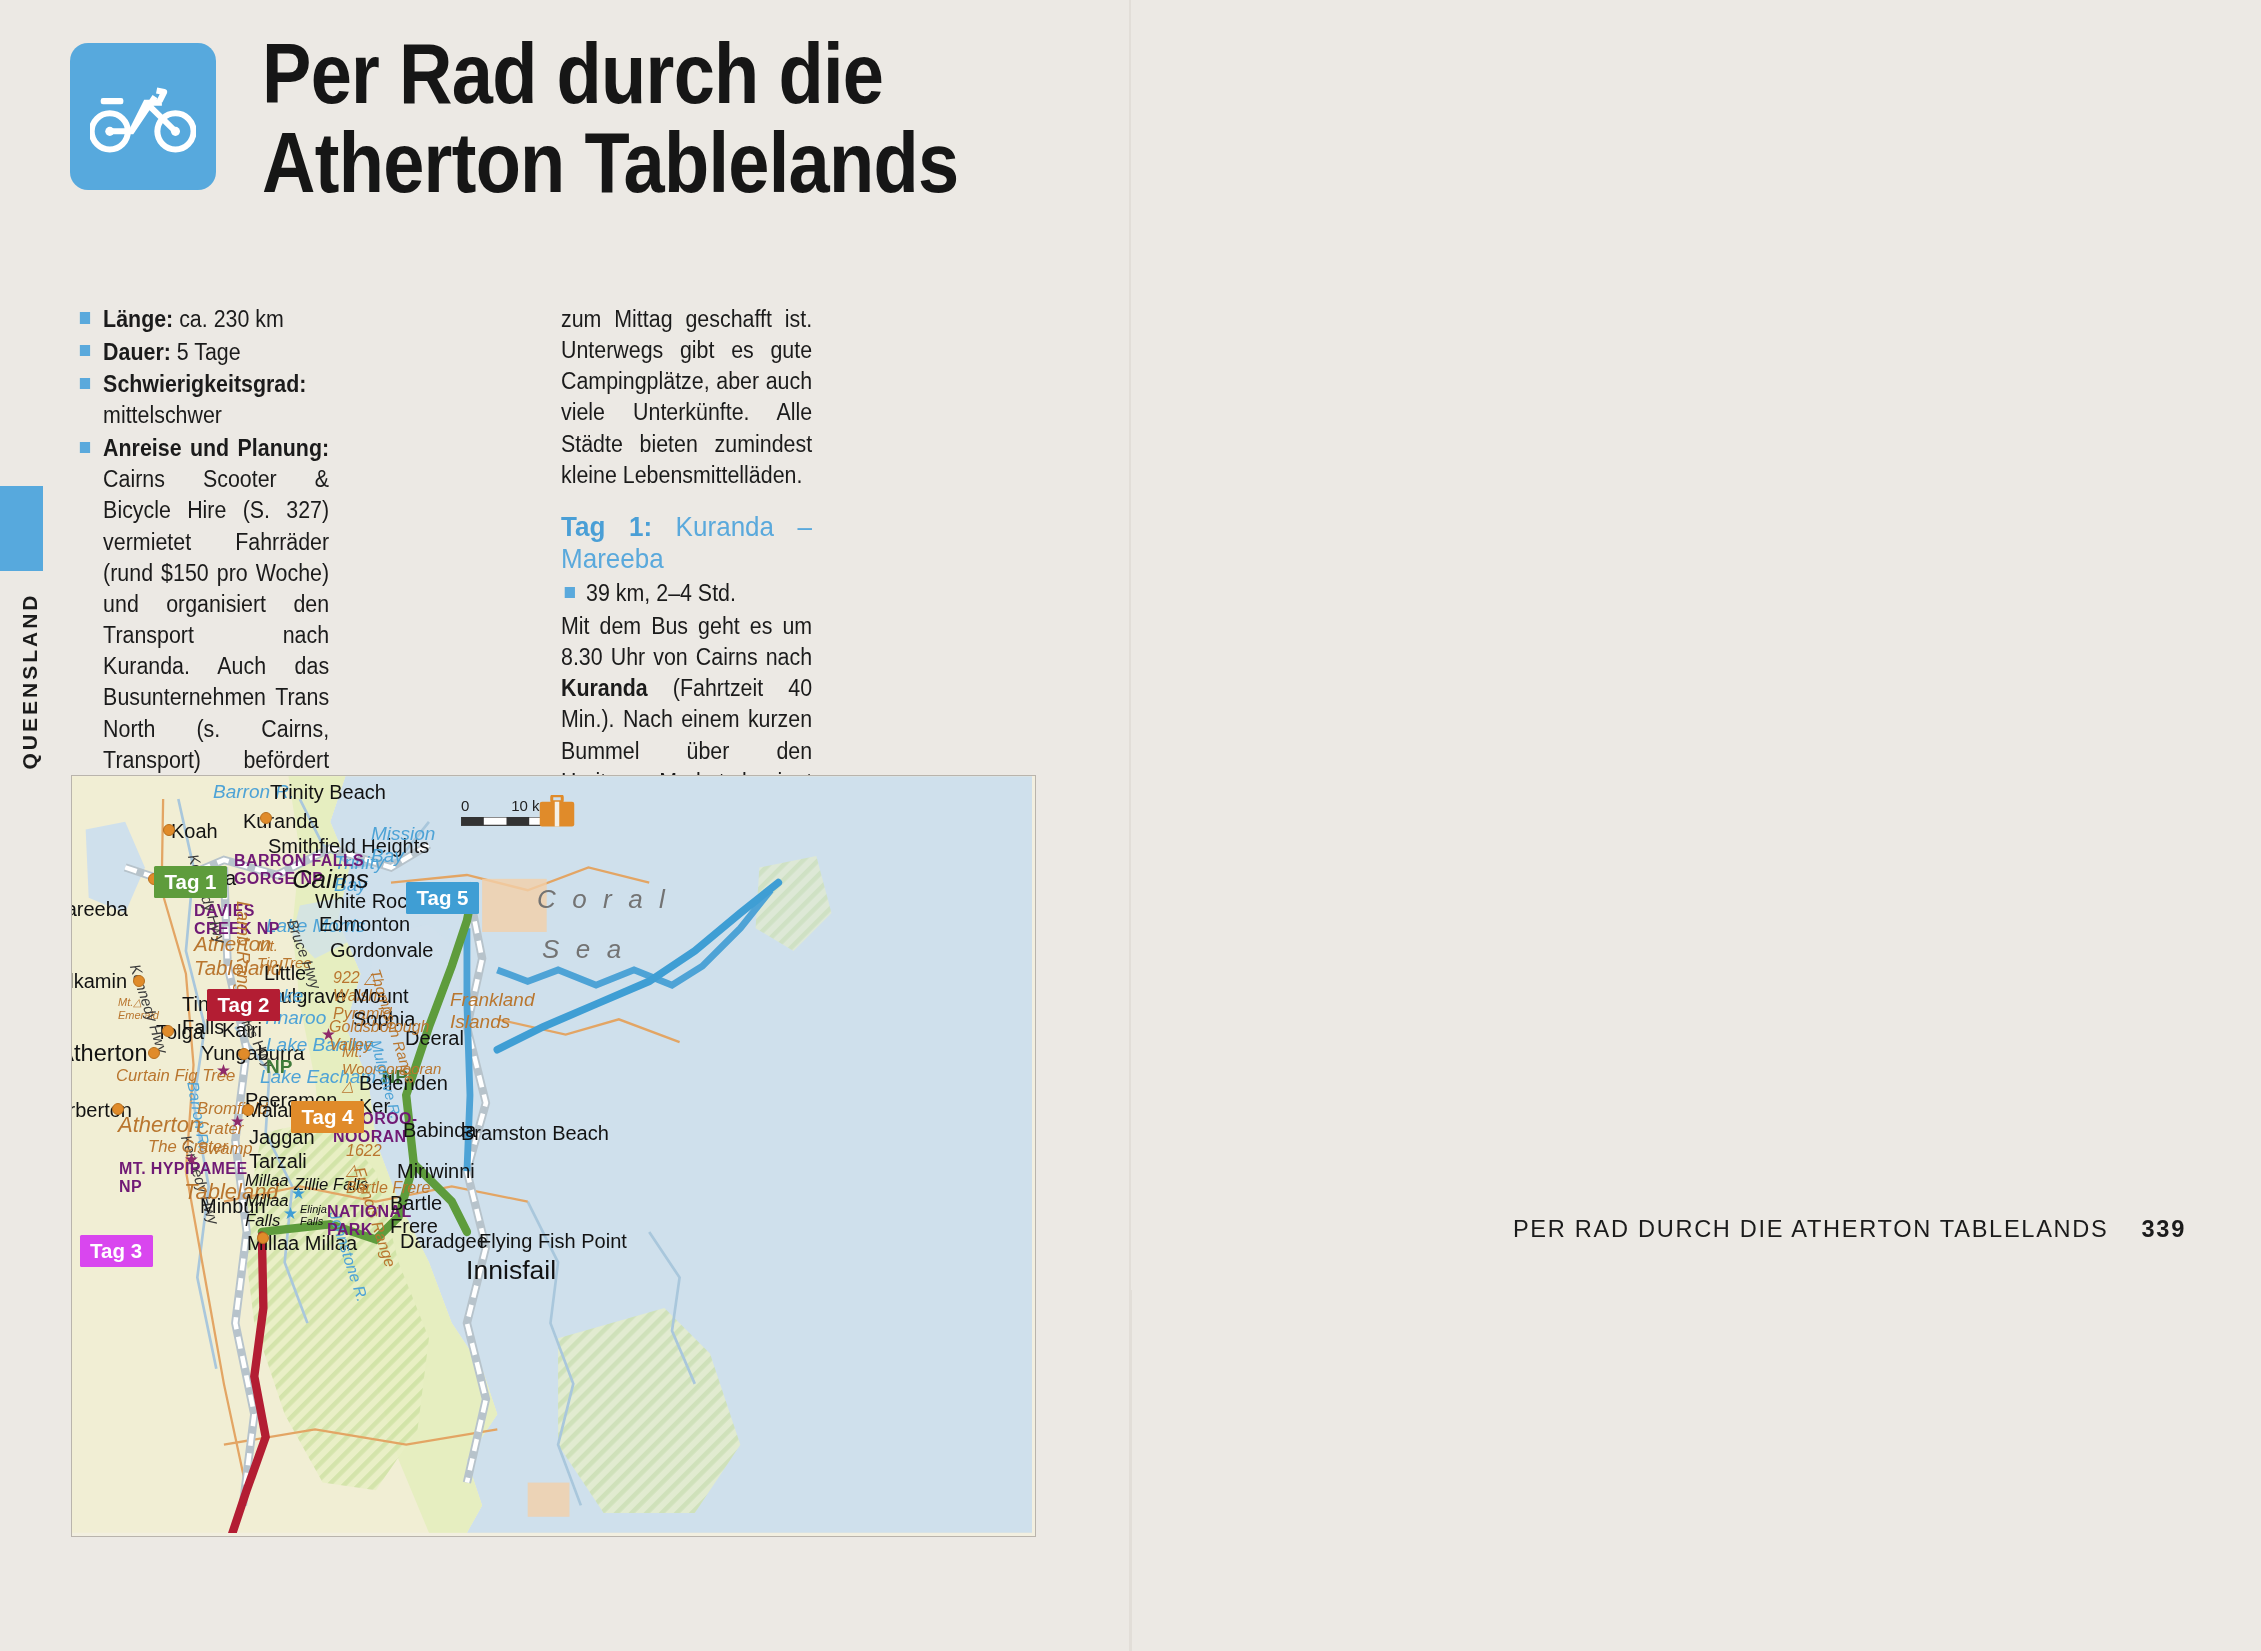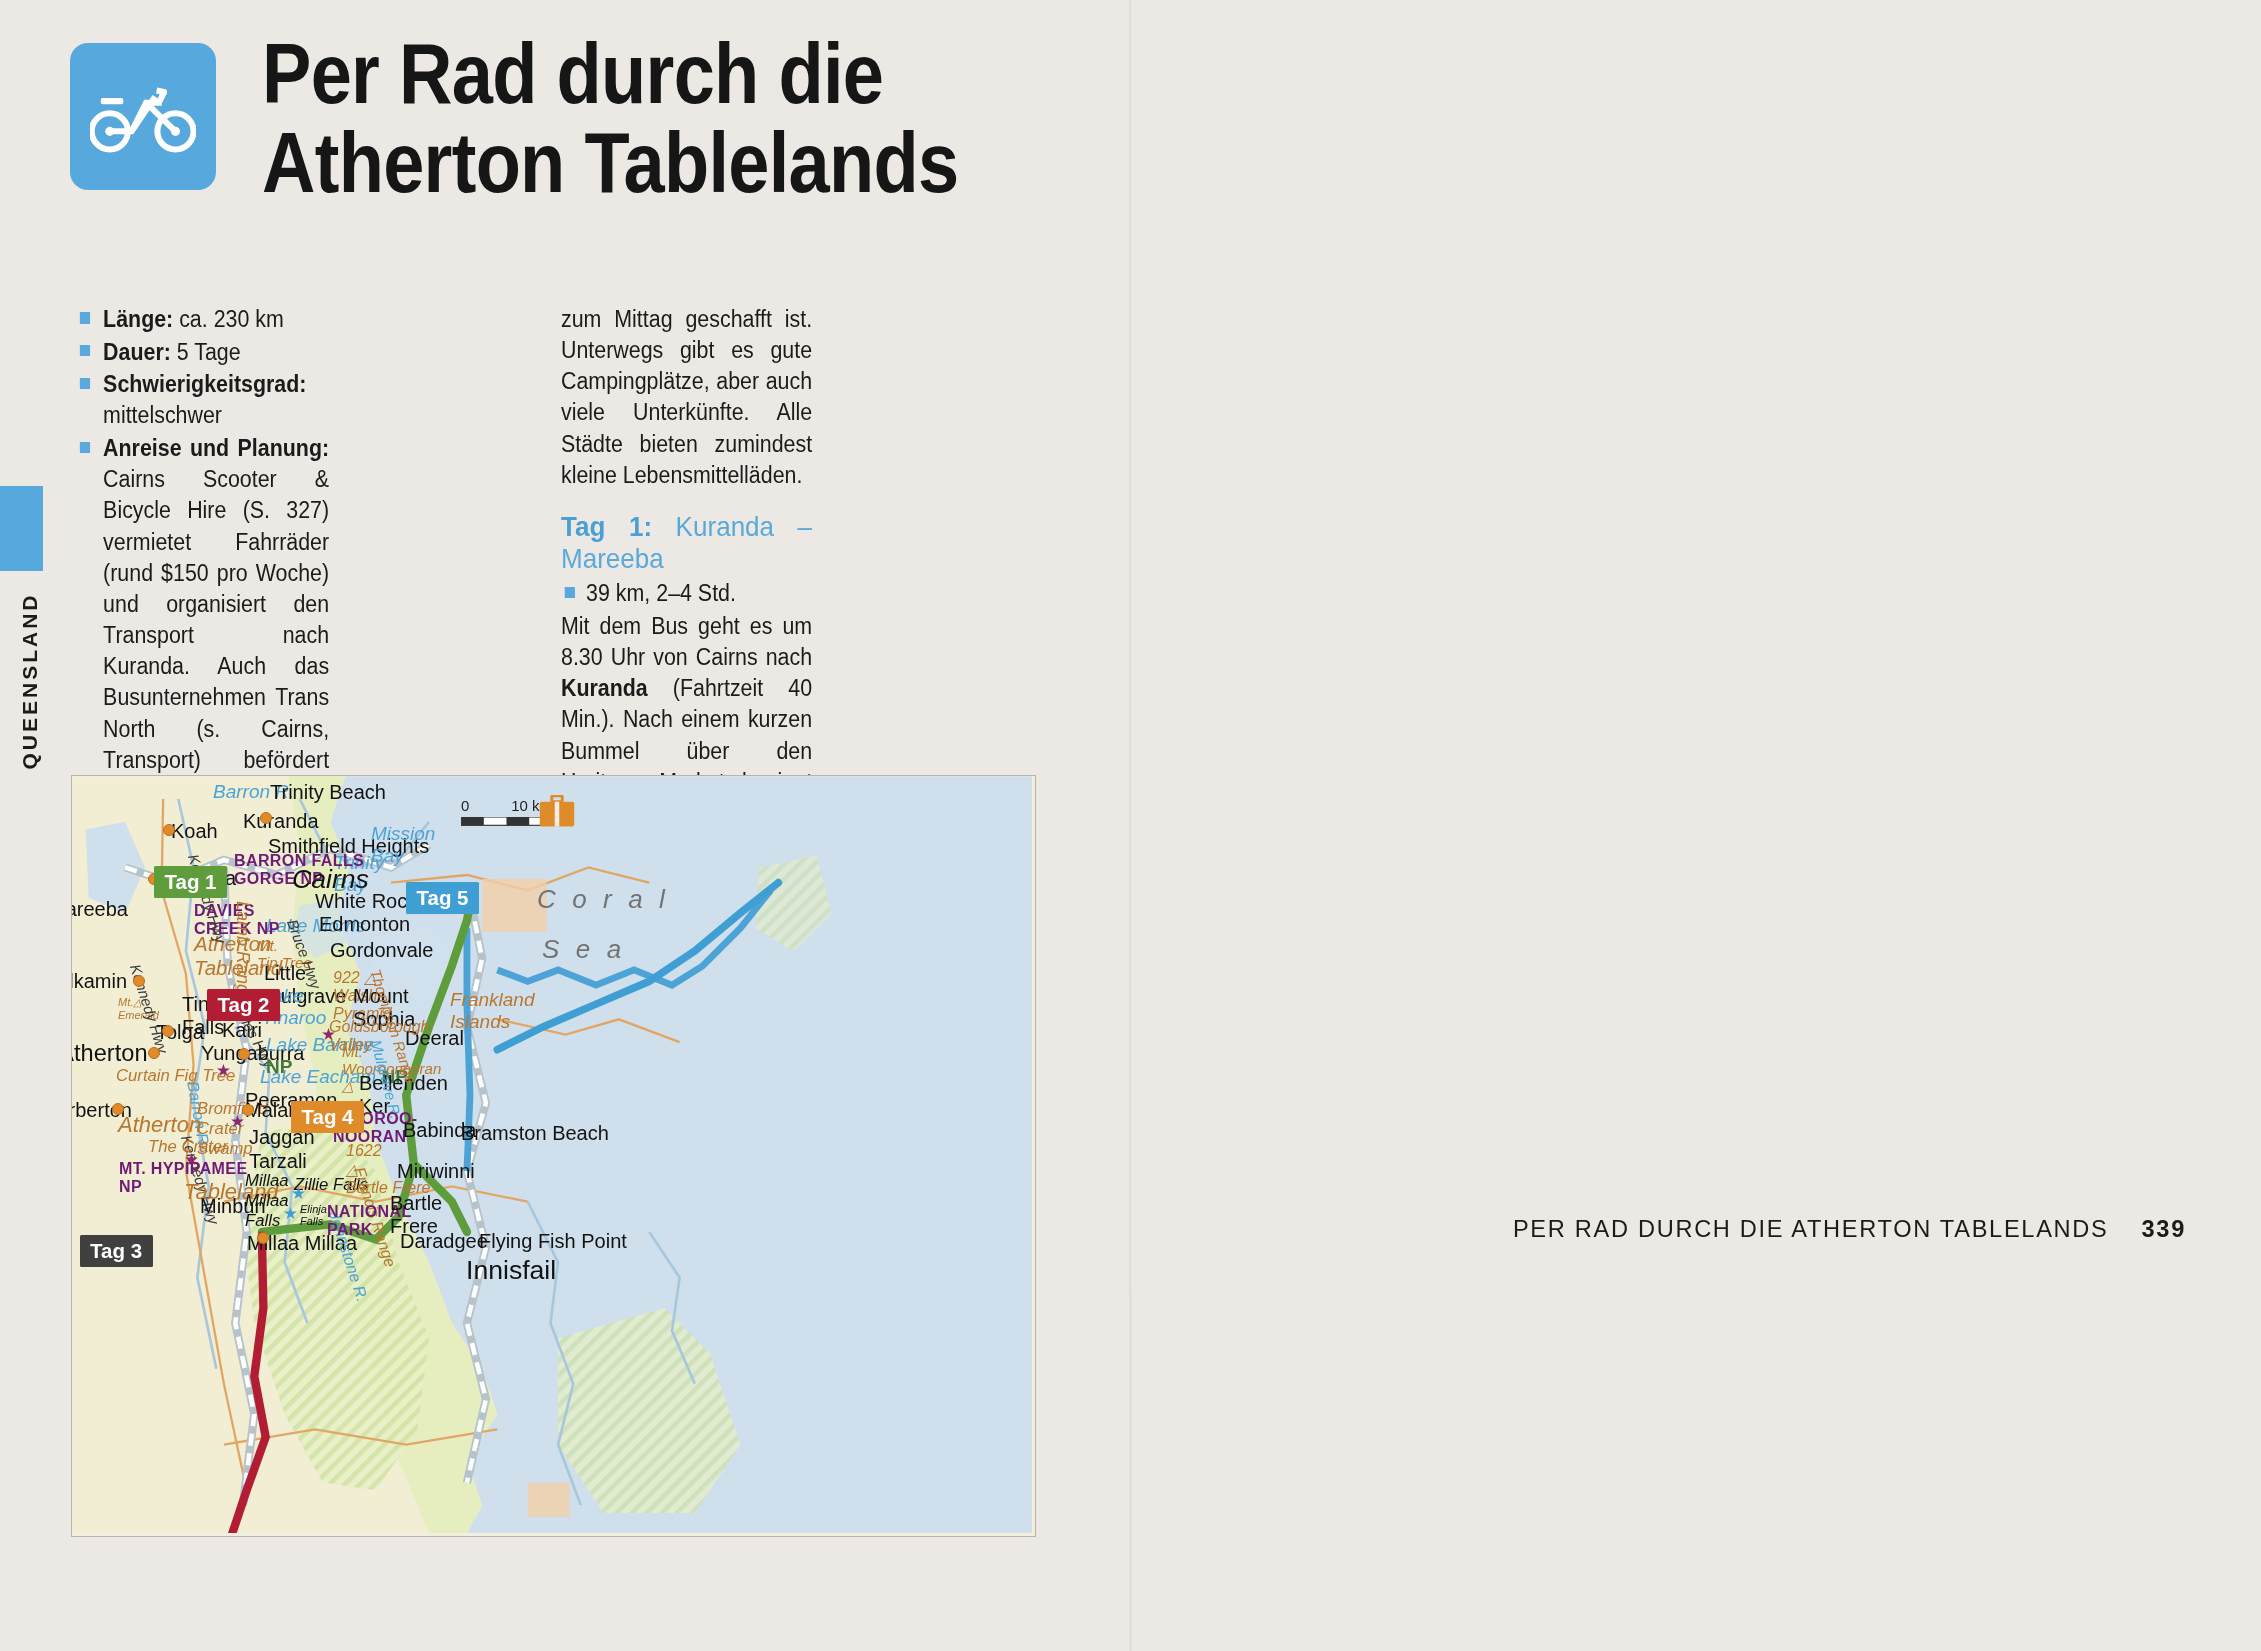--- a/index.html
+++ b/index.html
@@ -319,21 +319,21 @@
     <div class="star" style="left:249px;top:251px;">★</div>
     <div class="star star-b" style="left:211px;top:430px;">★</div>
     <div class="star star-b" style="left:219px;top:410px;">★</div>
 
     <div class="tagbox" style="left:82px;top:90px;background:#5e9c3c;">
         <span>Tag 1</span>
       </div>
     <div class="tagbox" style="left:135px;top:213px;background:#b31d33;">
         <span>Tag 2</span>
       </div>
-    <div class="tagbox" style="left:7.6px;top:459px;background:#404040;">
+    <div class="tagbox" style="left:7.6px;top:459px;background:#d946ef;">
         <span>Tag 3</span>
       </div>
     <div class="tagbox" style="left:219px;top:325px;background:#e08b2a;">
         <span>Tag 4</span>
       </div>
     <div class="tagbox" style="left:334px;top:106px;background:#3f9ed4;">
         <span>Tag 5</span>
       </div>
 
     <div class="scalebar" style="left:389px;top:21px;">

